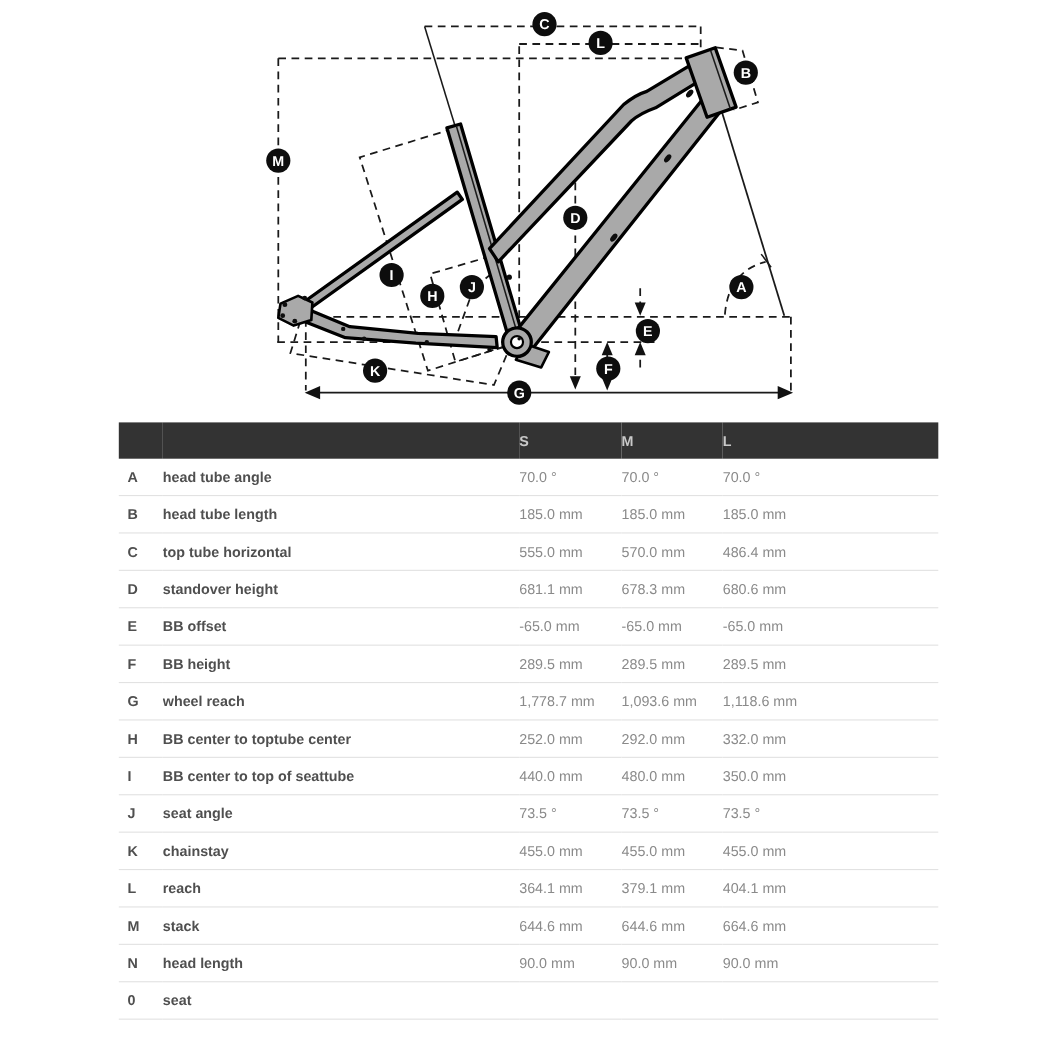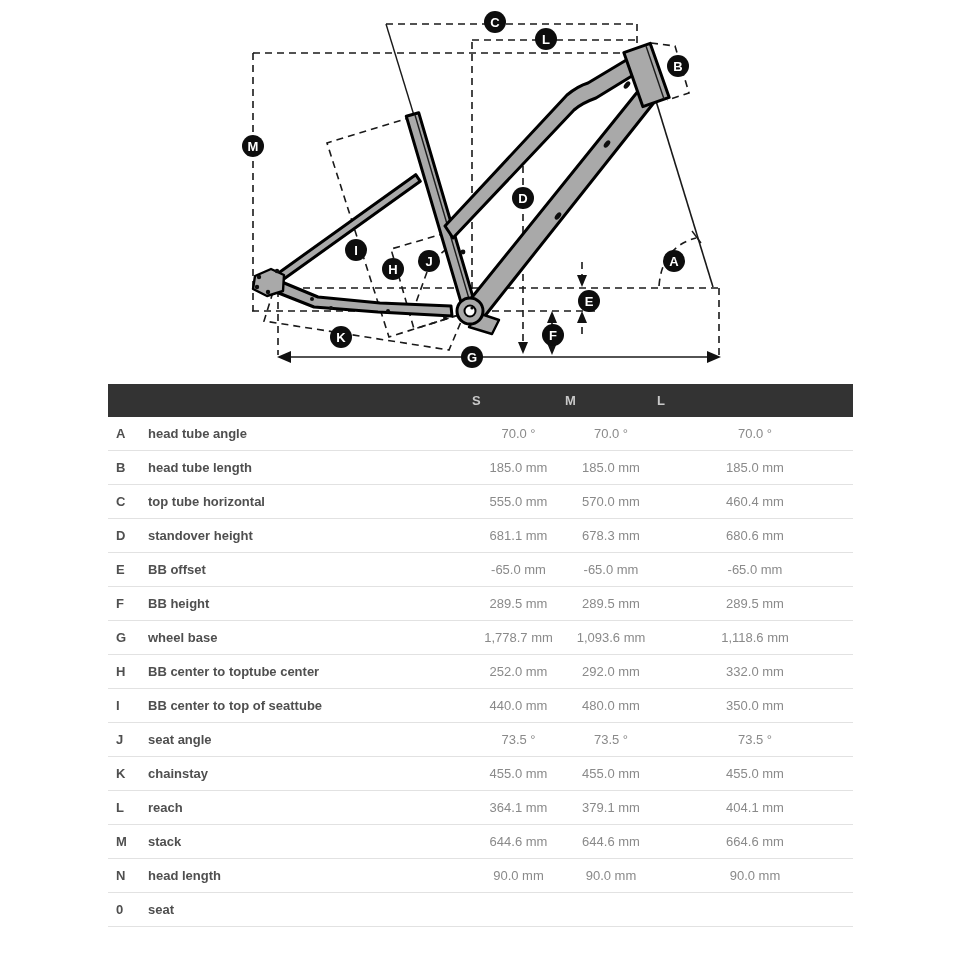--- a/index.html
+++ b/index.html
@@ -21,21 +21,21 @@
   #geo-table-wrap{position:absolute;left:108px;top:384px;width:745px;}
   table#geo{border-collapse:collapse;width:745px;table-layout:fixed;}
   #geo col.w-key{width:40px;} #geo col.w-label{width:324px;}
   #geo col.w-s{width:93px;} #geo col.w-m{width:92px;} #geo col.w-l{width:196px;}
   #geo thead th{background:#333333;color:#c9c9c9;font-size:13px;font-weight:bold;
       text-align:left;height:33px;padding:0;}
   #geo tbody td{height:33px;border-bottom:1px solid #e2e2e2;font-size:13px;
       padding:0;vertical-align:middle;white-space:nowrap;overflow:hidden;}
   #geo td.c-key{color:#4f4f4f;font-weight:bold;padding-left:8px;}
   #geo td.c-label{color:#4f4f4f;font-weight:bold;}
-  #geo td.c-val{color:#8a8a8a;font-weight:normal;text-align:center;}
+  #geo td.c-val{color:#8a8a8a;font-weight:normal;}
 </style>
 </head>
 <body>
 
 <div id="page">
 
   <svg id="diagram" width="955" height="384" viewBox="0 0 955 384" xmlns="http://www.w3.org/2000/svg">
 
     <g>
 
@@ -217,21 +217,21 @@
             <td class="c-label">head tube length</td>
             <td class="c-val">185.0 mm</td>
             <td class="c-val">185.0 mm</td>
             <td class="c-val">185.0 mm</td>
           </tr>
           <tr>
             <td class="c-key">C</td>
             <td class="c-label">top tube horizontal</td>
             <td class="c-val">555.0 mm</td>
             <td class="c-val">570.0 mm</td>
-            <td class="c-val">460.4 mm</td>
+            <td class="c-val">486.4 mm</td>
           </tr>
           <tr>
             <td class="c-key">D</td>
             <td class="c-label">standover height</td>
             <td class="c-val">681.1 mm</td>
             <td class="c-val">678.3 mm</td>
             <td class="c-val">680.6 mm</td>
           </tr>
           <tr>
             <td class="c-key">E</td>
@@ -242,21 +242,21 @@
           </tr>
           <tr>
             <td class="c-key">F</td>
             <td class="c-label">BB height</td>
             <td class="c-val">289.5 mm</td>
             <td class="c-val">289.5 mm</td>
             <td class="c-val">289.5 mm</td>
           </tr>
           <tr>
             <td class="c-key">G</td>
-            <td class="c-label">wheel base</td>
+            <td class="c-label">wheel reach</td>
             <td class="c-val">1,778.7 mm</td>
             <td class="c-val">1,093.6 mm</td>
             <td class="c-val">1,118.6 mm</td>
           </tr>
           <tr>
             <td class="c-key">H</td>
             <td class="c-label">BB center to toptube center</td>
             <td class="c-val">252.0 mm</td>
             <td class="c-val">292.0 mm</td>
             <td class="c-val">332.0 mm</td>

